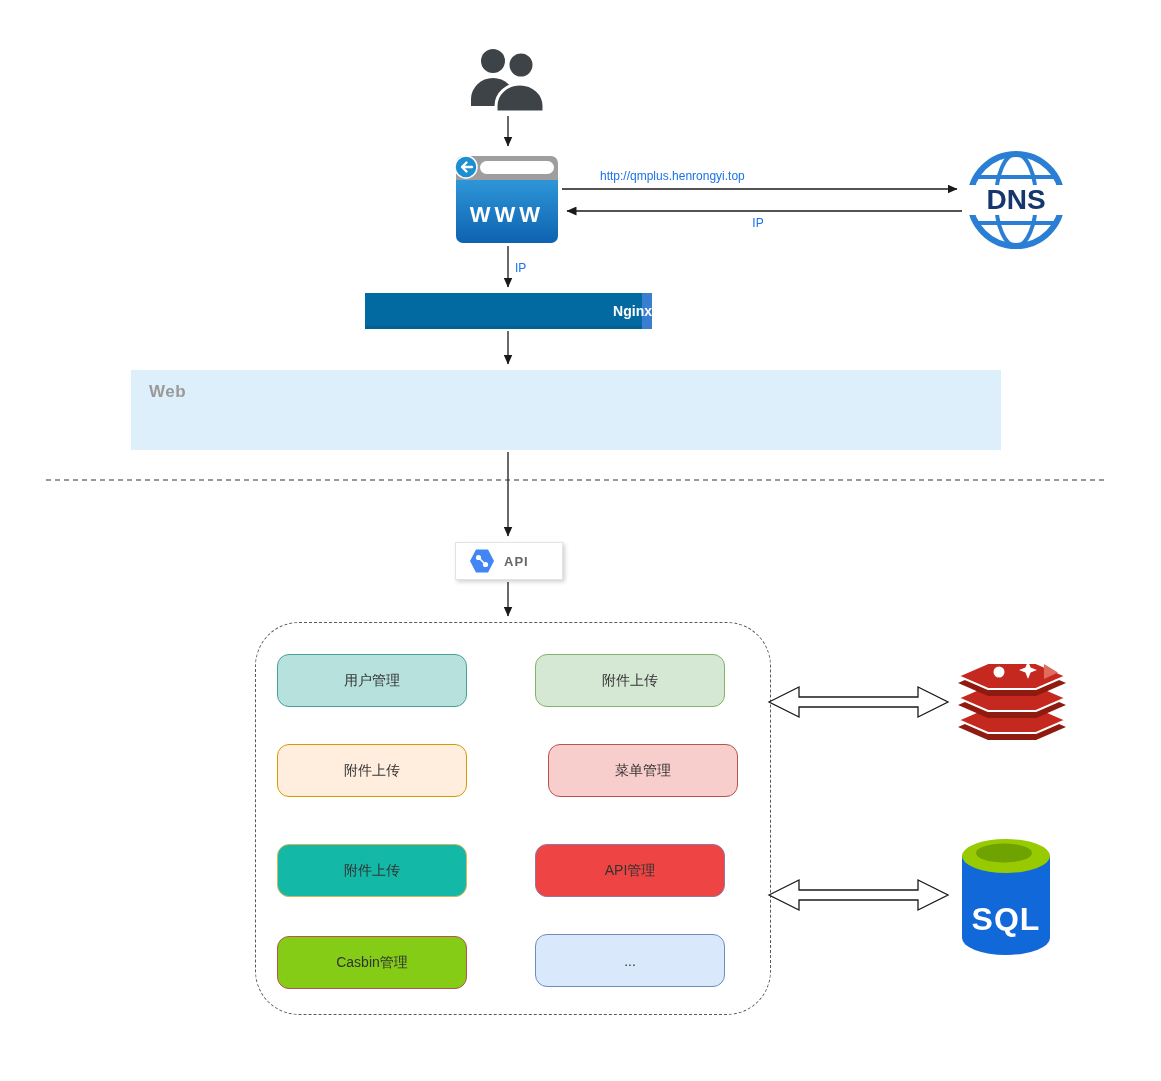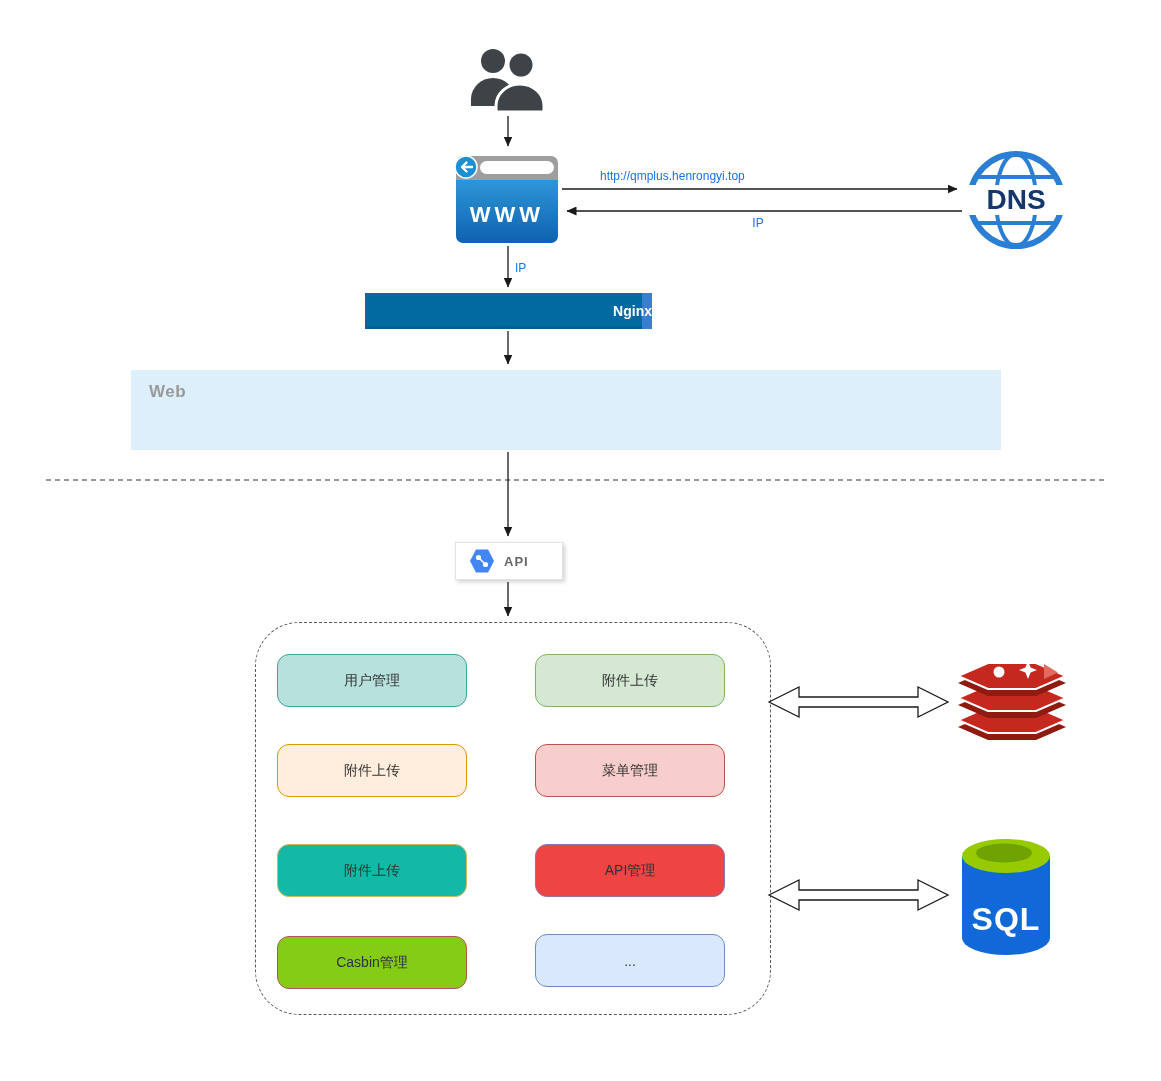--- a/index.html
+++ b/index.html
@@ -94,21 +94,21 @@
 
   <div class="module" style="left: 277px; top: 654px; background: rgb(183, 225, 221); border-color: rgb(69, 161, 154);">
     <span>用户管理</span>
     </div>
   <div class="module" style="left: 535px; top: 654px; background: rgb(213, 232, 212); border-color: rgb(130, 179, 102);">
     <span>附件上传</span>
     </div>
   <div class="module" style="left: 277px; top: 744px; background: rgb(255, 238, 221); border-color: rgb(215, 155, 0);">
     <span>附件上传</span>
     </div>
-  <div class="module" style="left: 535px; top: 744px; background: rgb(248, 206, 204); border-color: rgb(184, 84, 80);">
+  <div class="module" style="left: 548px; top: 744px; background: rgb(248, 206, 204); border-color: rgb(184, 84, 80);">
     <span>菜单管理</span>
     </div>
   <div class="module" style="left: 277px; top: 844px; background: #14b8a6; border-color: rgb(214, 182, 86);">
     <span>附件上传</span>
     </div>
   <div class="module" style="left: 535px; top: 844px; background: #ef4444; border-color: rgb(150, 115, 166);">
     <span>API管理</span>
     </div>
   <div class="module" style="left: 277px; top: 936px; background: #84cc16; border-color: rgb(184, 84, 80);">
     <span>Casbin管理</span>

